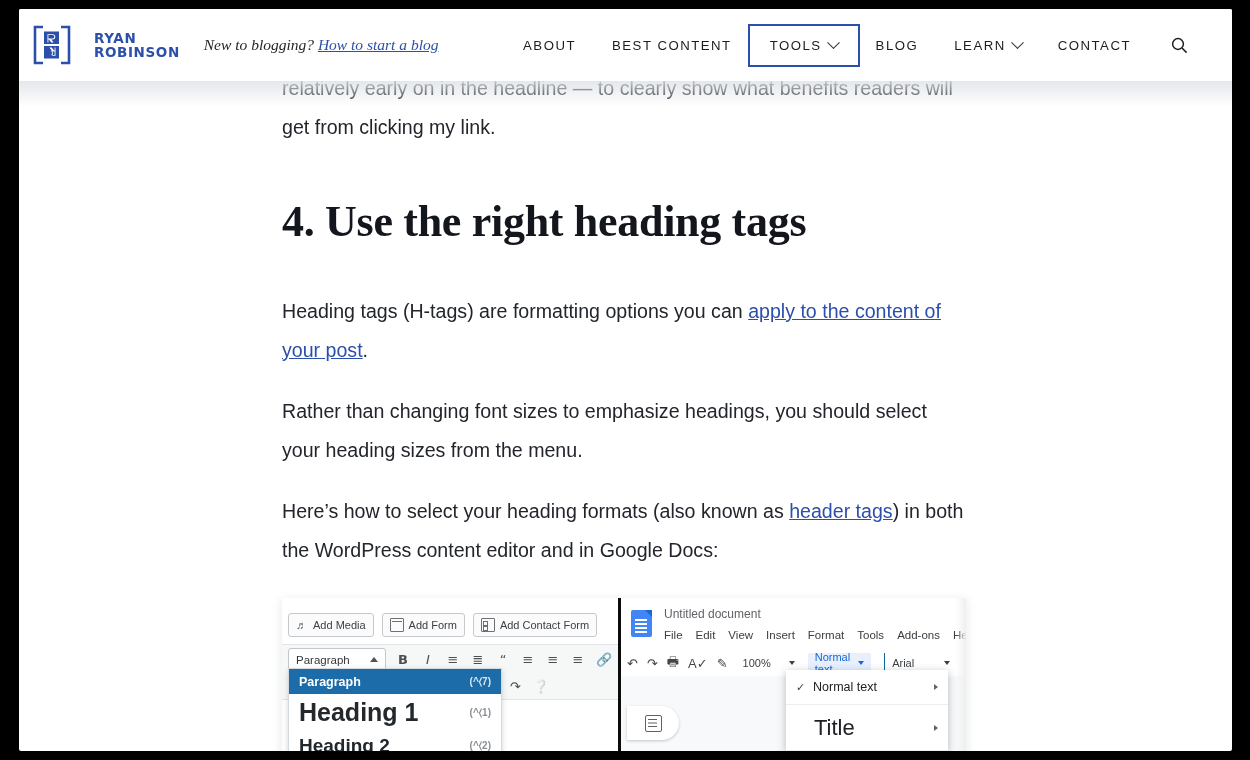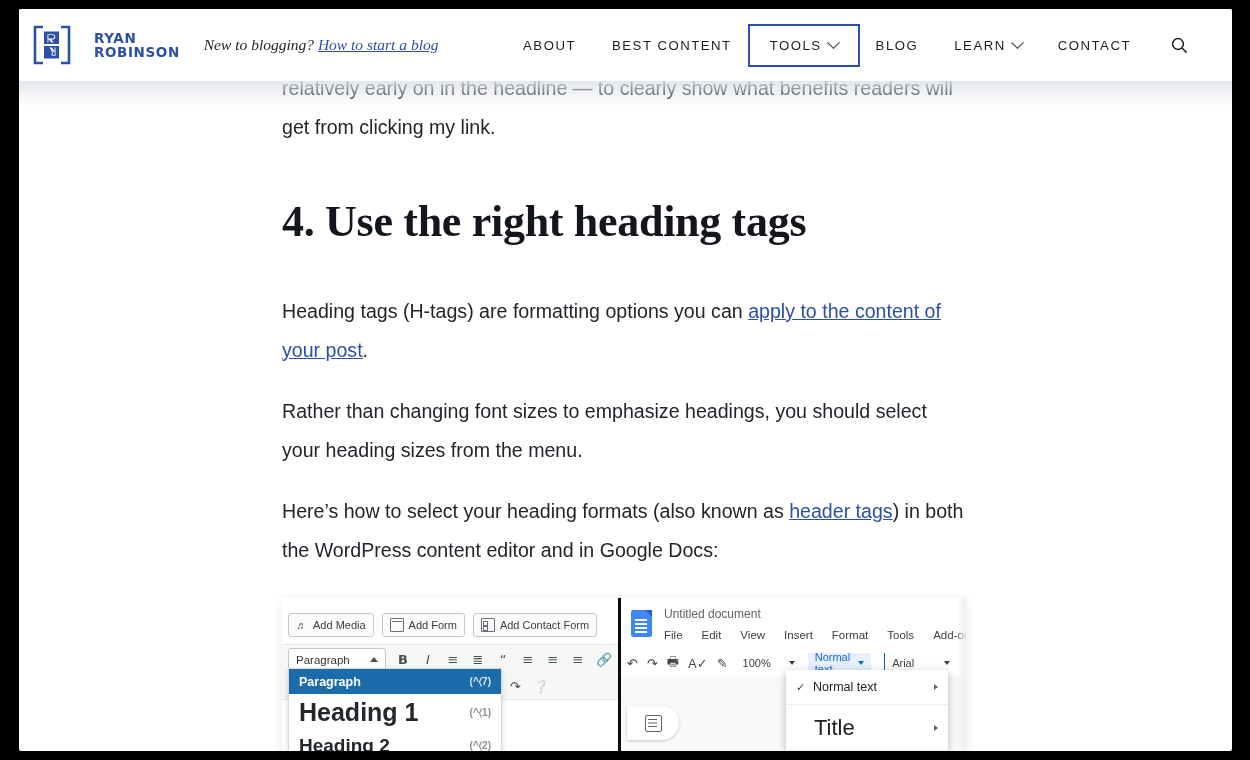--- a/index.html
+++ b/index.html
@@ -292,21 +292,21 @@
     background:#fff;
     box-shadow: 0 4px 0 #fff, 0 8px 0 #fff, 0 12px 0 #fff;
   }
   .gd-title {
     position: absolute; left: 43px; top: 1px;
     font-size: 12px; color: #5f6368;
     font-family: "Liberation Sans", sans-serif;
   }
   .gd-menubar {
     position: absolute; left: 43px; top: 23px;
-    display: flex; gap: 19px;
+    display: flex; gap: 13px;
     font-size: 11.5px; color: #3c4043;
     white-space: nowrap;
     font-family: "Liberation Sans", sans-serif;
   }
   .gd-toolbar {
     position: absolute; left: 0; top: 52px;
     width: 345px; height: 26px;
     display: flex; align-items: center;
     gap: 9px; padding-left: 6px; box-sizing: border-box;
     color: #444746; font-size: 13px;

